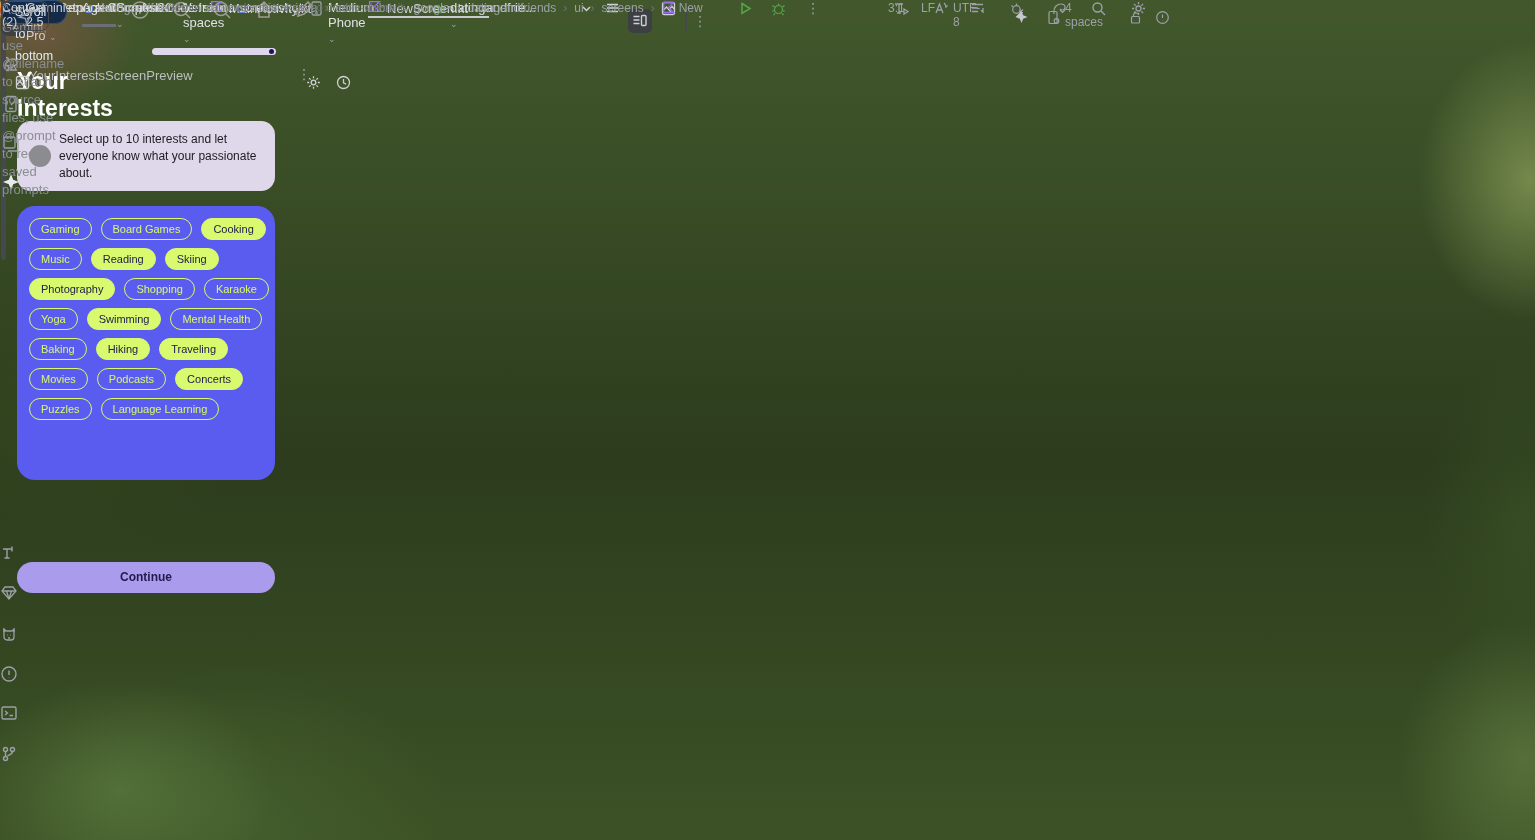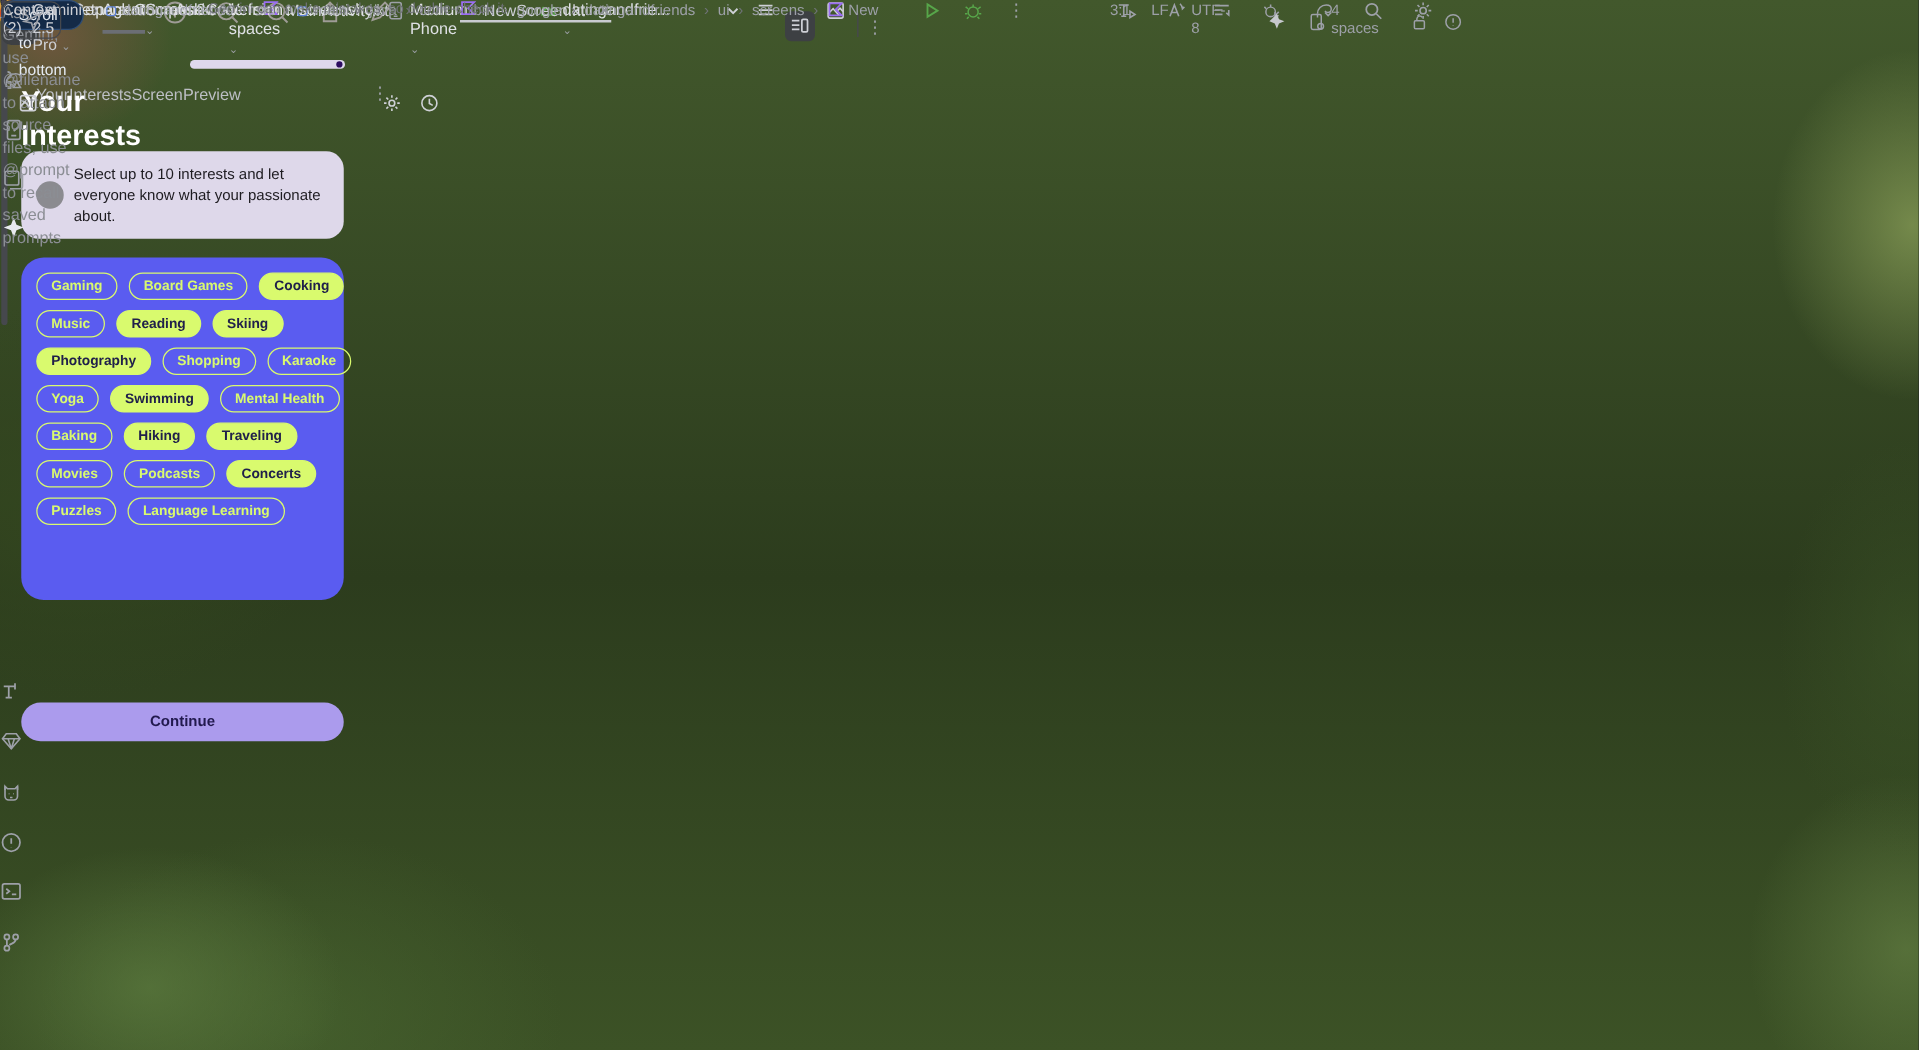--- a/index.html
+++ b/index.html
@@ -27,21 +27,21 @@
                   border-bottom:1px solid #cfccc9; border-radius:0 8px 0 0; }
   #pvw-title { left:10; top:9; font-size:14px; font-weight:bold; color:#9a9792; }
   .pvw-ic { top:8; width:20px; height:20px; color:#9f9c97; }
   .pvw-ic svg { width:20px; height:20px; }
   #pvw-img { left:8; top:38; width:306; height:692; background:#2e0f63; overflow:hidden; }
 
   .scr-back { color:#fff; font-size:16px; font-weight:bold; }
   .scr-title { color:#fff; font-weight:800; letter-spacing:.5px; }
   .chips-card { background:#5a5cf0; border-radius:18px; }
   .chip-row { display:flex; gap:9px; }
-  .chip { display:inline-flex; align-items:center; border-radius:999px; font-weight:bold;
+  .chip { display:inline-flex; align-items:center; border-radius:999px; font-weight:normal;
           color:#d9fa6e; border:1.5px solid #d9fa6e; background:transparent; white-space:nowrap; }
   .chip.filled { background:#d9fa6e; color:#20204a; border-color:#d9fa6e; }
   .continue-btn { border-radius:999px; color:#221a4e; font-weight:bold; text-align:center; }
 
   
   #ide { left:316; top:0; width:1201; height:840; background:#1e1f22; }
   #titlebar { left:0; top:0; width:1201; height:33; background:#2b2d30; }
   .tl { top:10; width:12px; height:12px; border-radius:50%; background:#5d5f61; }
   #sc-icon { left:92; top:7; width:19px; height:19px; border-radius:4px; text-align:center;
              background:linear-gradient(#e3aa3f,#c9812b); color:#fff; font-size:9px; font-weight:bold; line-height:19px; }

